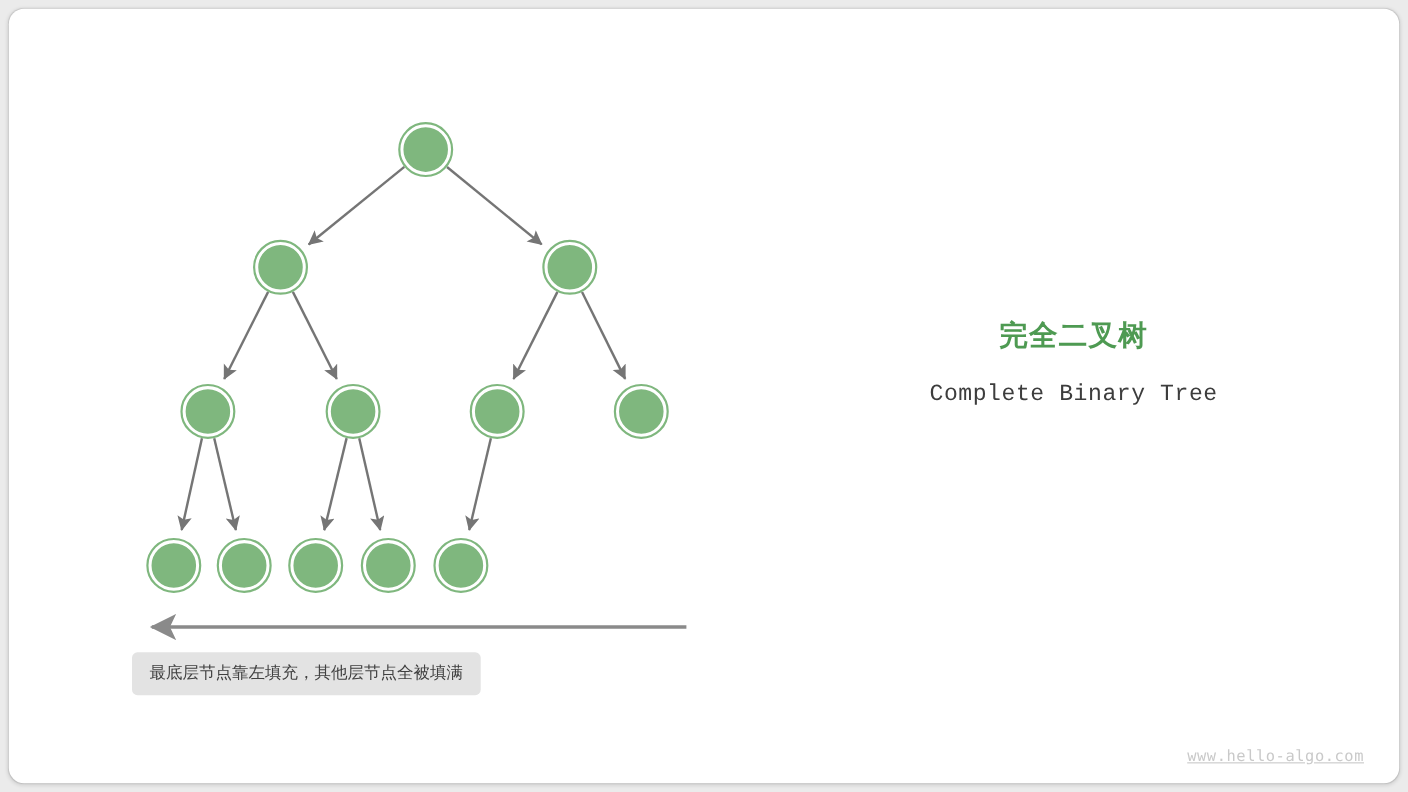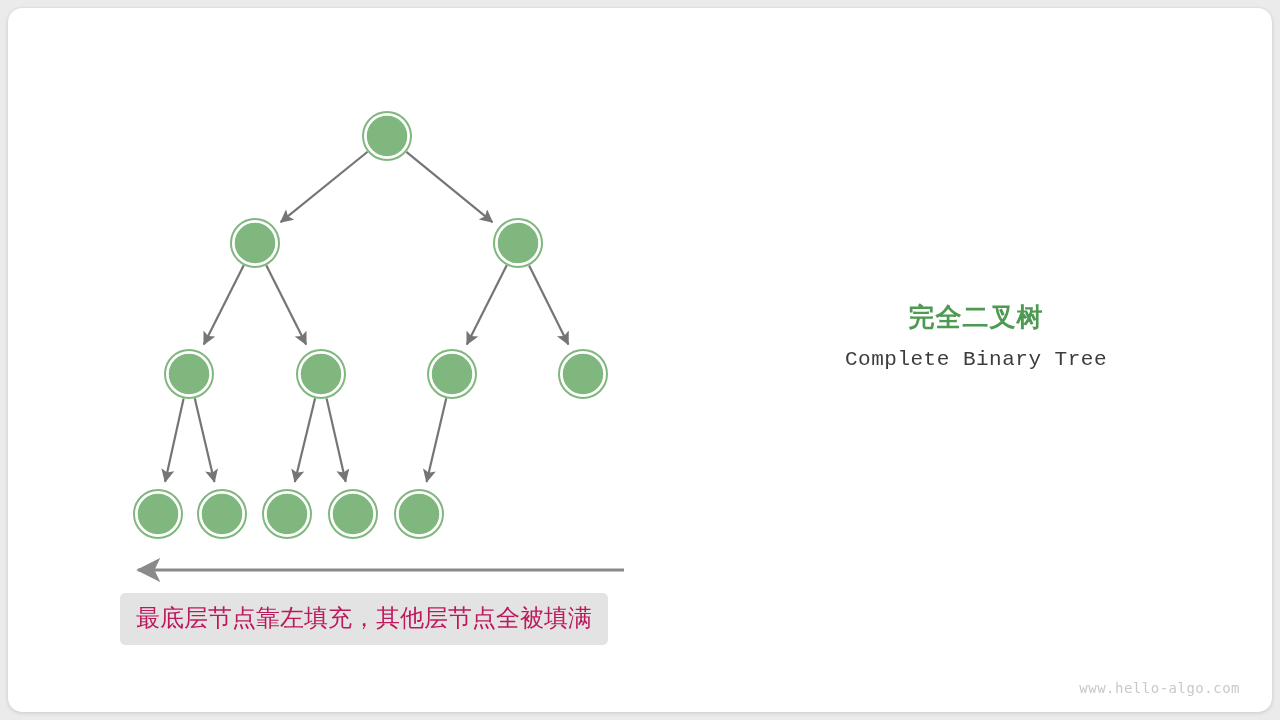--- a/index.html
+++ b/index.html
@@ -31,53 +31,54 @@
     width: 1264px;
     height: 704px;
   }
   .label-block {
     position: absolute;
     text-align: center;
     width: 400px;
   }
   #title-zh {
     left: 768px;
-    top: 292px;
+    top: 280px;
     color: #4e9a52;
     font-size: 26px;
     font-weight: bold;
     letter-spacing: 1px;
   }
   #title-en {
     left: 768px;
     top: 340px;
     color: #3d3d3d;
     font-size: 21px;
     font-family: Liberation Mono, monospace;
     letter-spacing: 0.5px;
   }
   #caption {
     position: absolute;
     left: 112px;
     top: 585px;
     background: #e3e3e3;
-    color: #be185d;
-    font-size: 24px;
+    color: #404040;
+    font-size: 15px;
     padding: 9px 16px 11px 16px;
     border-radius: 5px;
     white-space: nowrap;
   }
   #watermark {
     position: absolute;
     right: 32px;
     bottom: 16px;
     color: #c9c9c9;
     font-size: 14px;
     font-family: "DejaVu Sans Mono", "Liberation Mono", monospace;
     letter-spacing: 0.5px;
+    text-decoration: underline;
   }
 </style>
 </head>
 <body>
 
 <div id="card">
 
   <svg id="diagram" viewBox="0 0 1264 704">
     <defs>
       <marker id="arrowhead" markerWidth="7" markerHeight="7" refX="5.6" refY="3" orient="auto">

